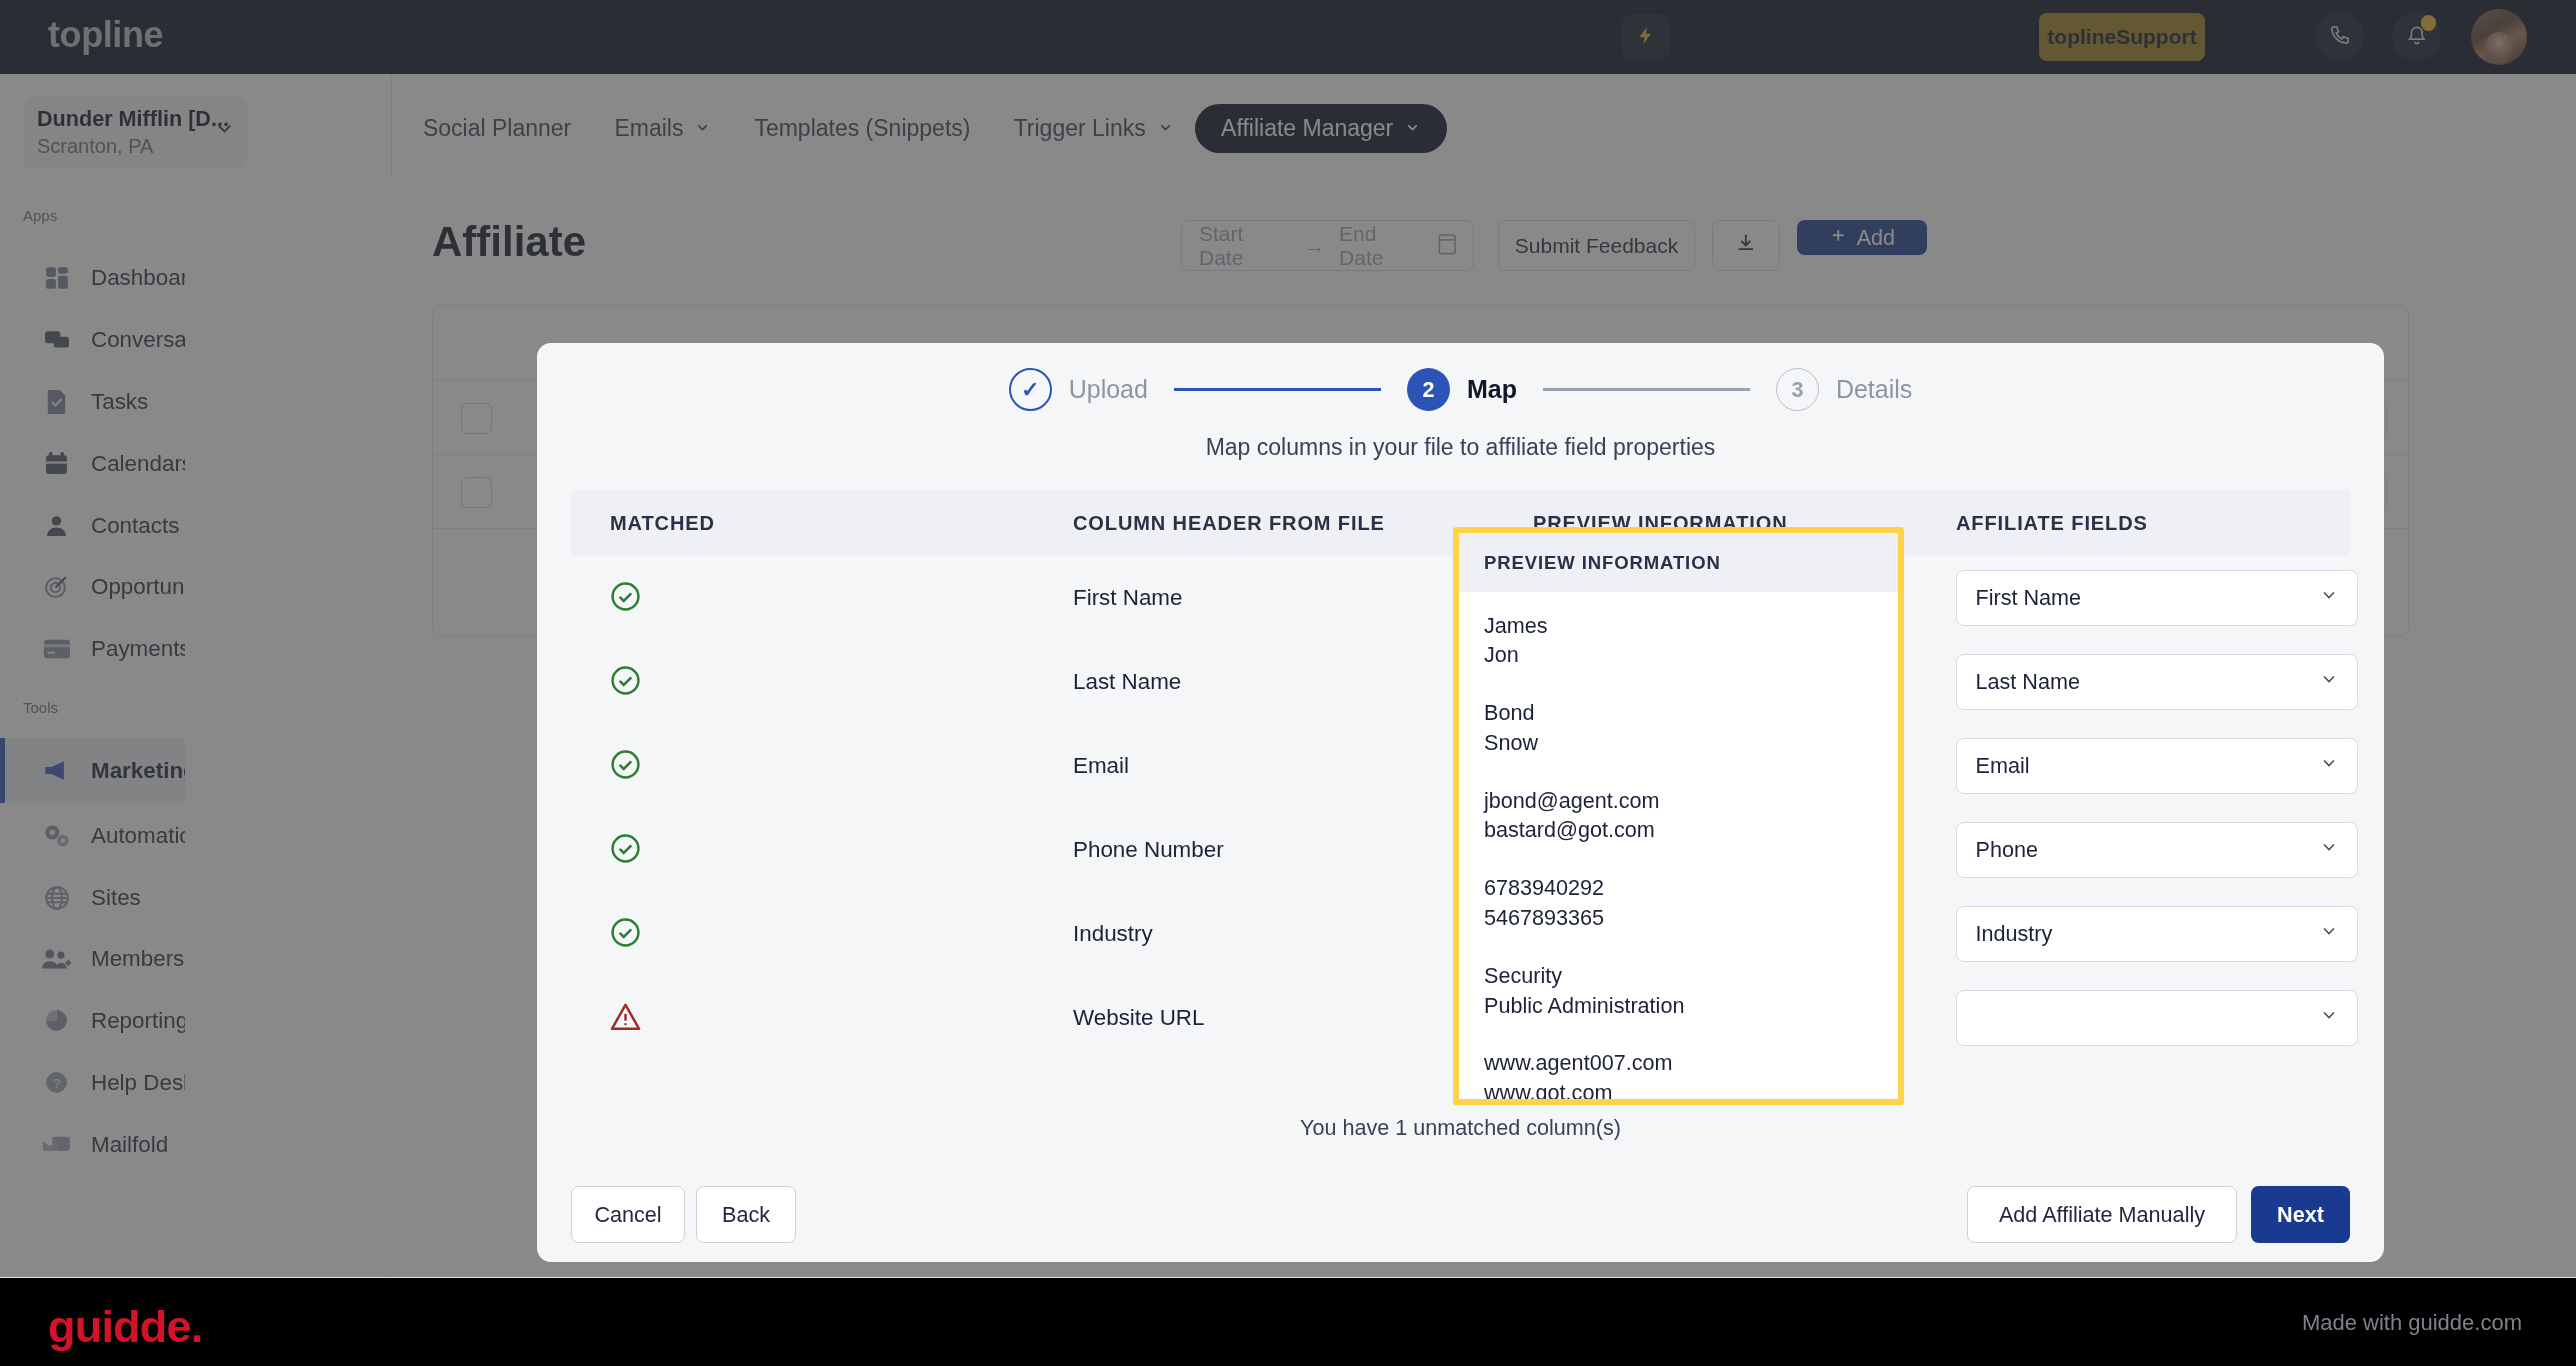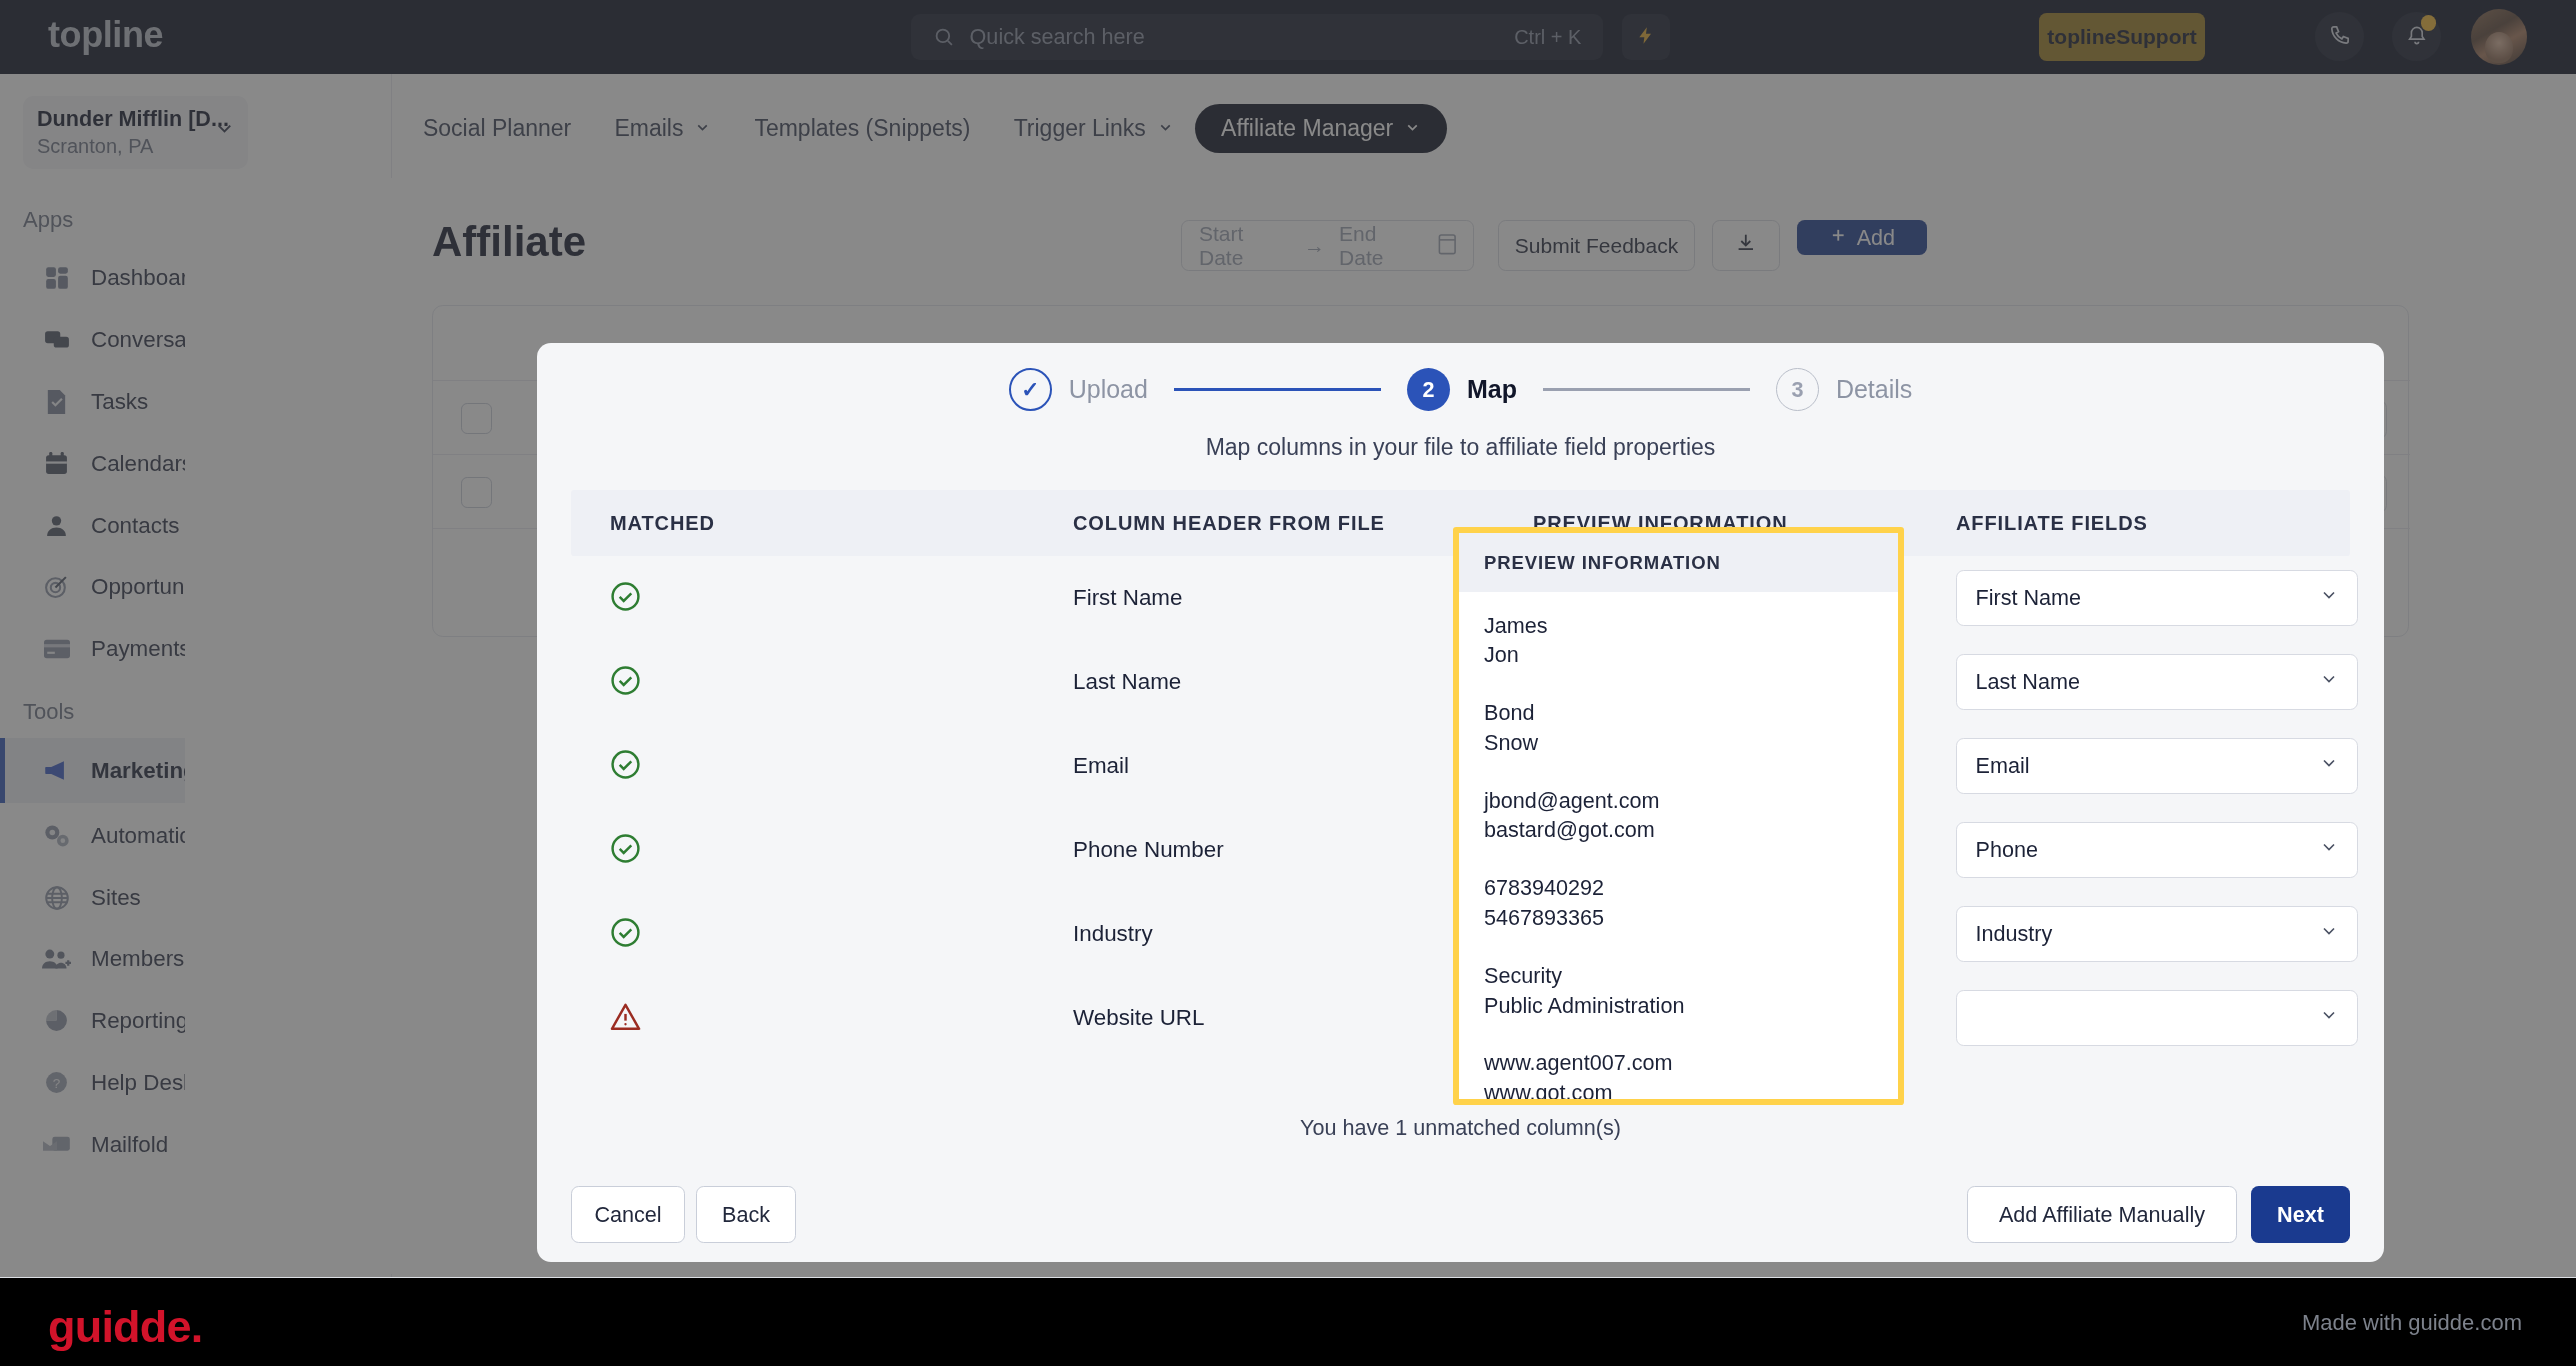--- a/index.html
+++ b/index.html
@@ -71,21 +71,21 @@
   }
   .org-switcher {
     position:absolute; left:23px; top:21.6px; width:225px; height:73px;
     background:#f3f4f7; border-radius:10.8px; padding:10.8px 14px;
   }
   .org-name { font-size:21.6px; font-weight:700; color:#12172b; white-space:nowrap; }
   .org-sub  { font-size:20px; color:#6b7183; margin-top:3.1px; }
   .org-chev { position:absolute; right:12.4px; top:21.6px; }
   .panel-toggle { position:absolute; left:287px; top:117px; }
   .side-section {
-    position:absolute; left:23px; font-size:22px; color:#6b7183; font-weight:400;
+    position:absolute; left:23px; font-size:15px; color:#6b7183; font-weight:400;
   }
   .side-item {
     position:absolute; left:0; width:392px; height:65px;
     display:flex; align-items:center; gap:20px; padding-left:42px;
   }
   .side-item .label { font-size:22.4px; color:#2a3045; }
   .side-item.active { background:#eceef5; }
   .side-item.active .label { color:#1c2237; font-weight:600; }
   .side-item.active::before {
     content:""; position:absolute; left:0; top:0; width:5.4px; height:65px; background:#2b53b8;
@@ -237,30 +237,20 @@
   }
 </style>
 </head>
 <body>
 
 <div id="app">
 
   <div class="topnav">
     <div class="brand">topline</div>
 
-    <div class="searchbox">
-      <span class="sicon">
-        <svg width="21.6" height="21.6" viewBox="0 0 24 24" fill="none" stroke="#8a91a3" stroke-width="2">
-          <circle cx="11" cy="11" r="7"></circle>
-            <line x1="16.5" y1="16.5" x2="21" y2="21"></line>
-        </svg>
-      </span>
-      <span class="stext">Quick search here</span>
-      <span class="skbd">Ctrl + K</span>
-    </div>
 
     <div class="bolt-btn">
       <span>
         <svg width="20" height="25" viewBox="0 0 24 24" fill="#e5a92a">
             <path d="M13 2L4 14h6l-1 8 9-12h-6z"></path>
           </svg>
       </span>
     </div>
 
     <div class="support-btn">

